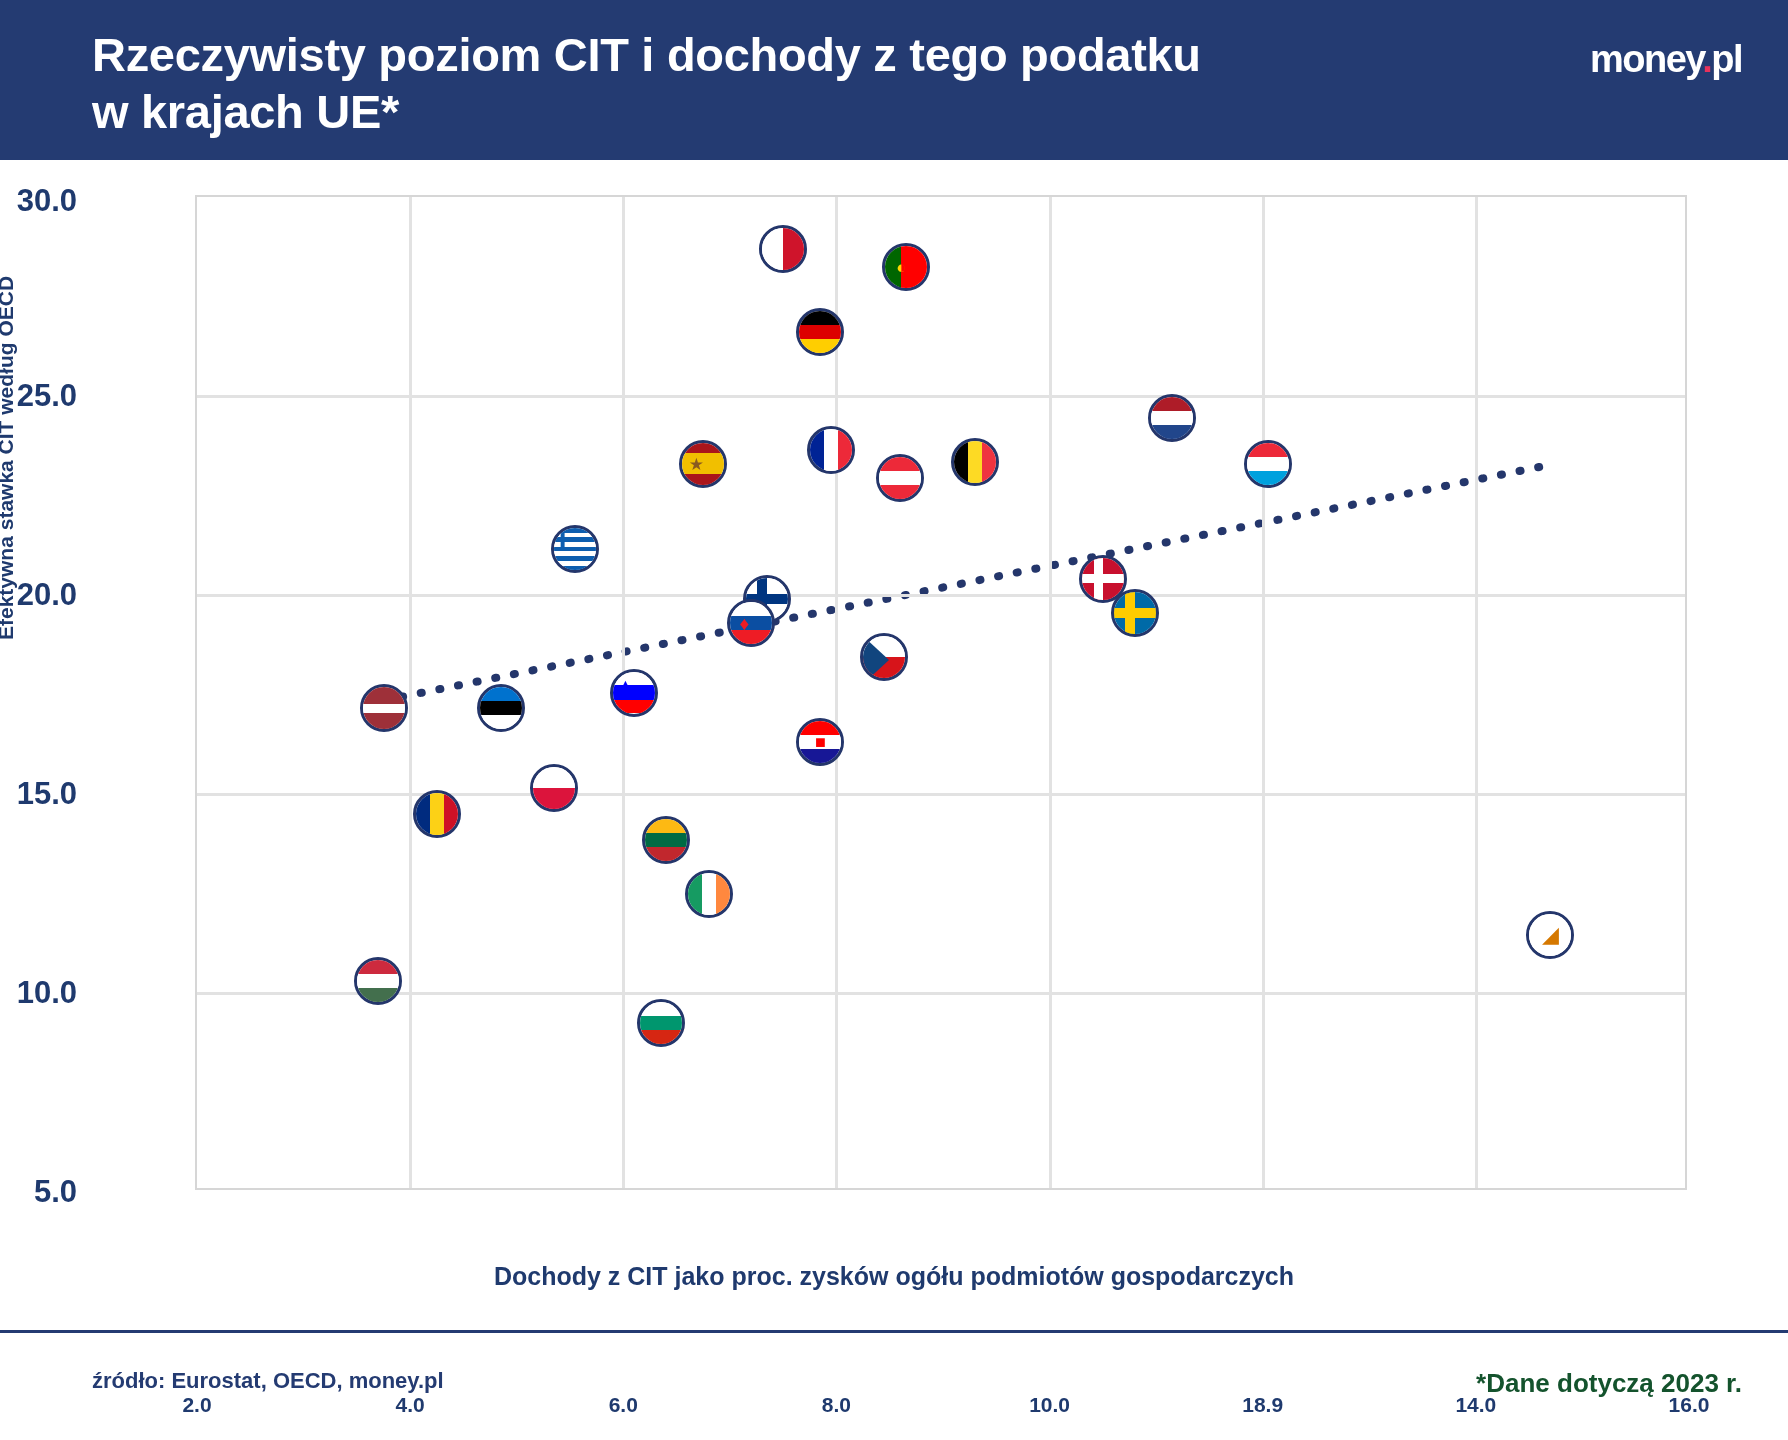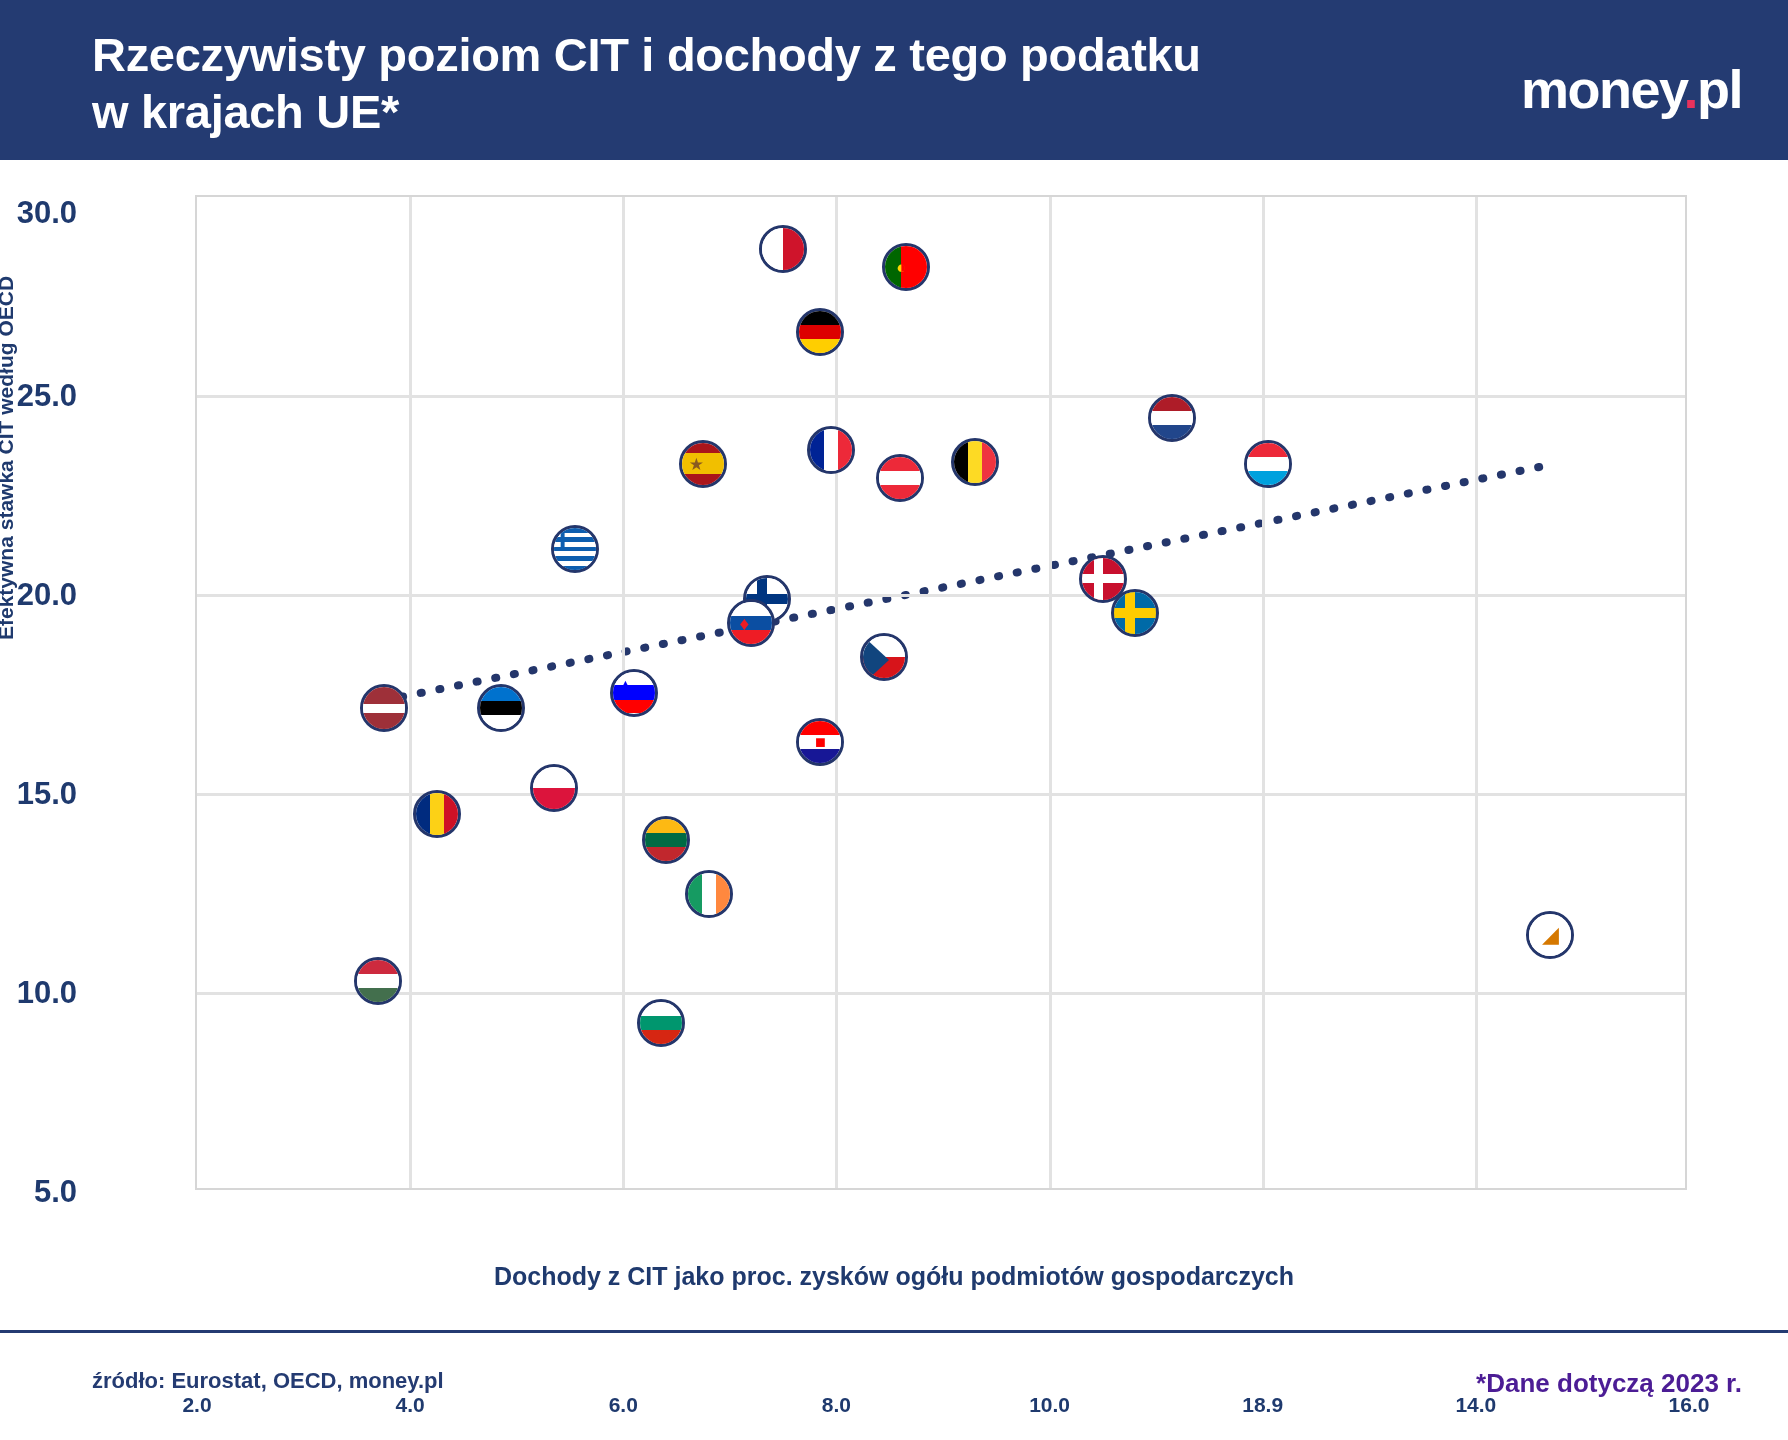--- a/index.html
+++ b/index.html
@@ -17,23 +17,22 @@
     background:#243b72;
   }
   .title{
     position:absolute;left:92px;top:26px;width:1280px;
     color:#ffffff;
     font-size:47px;font-weight:bold;line-height:1.22;
     letter-spacing:-0.3px;
   }
   .logo{
     position:absolute;right:46px;top:38px;
-    color:#ffffff;font-size:54px;font-weight:bold;
+    color:#ffffff;font-size:38px;font-weight:bold;
     letter-spacing:-1.5px;
-    margin-top:20px;
   }
   .logo .dot{color:#e8325c;}
 
   
   .plot-area{
     position:absolute;
     left:195px;top:195px;
     width:1492px;height:995px;
     border:2px solid #d6d6d6;
     box-sizing:border-box;
@@ -87,21 +86,21 @@
   
   .footer-rule{
     position:absolute;left:0;top:1330px;width:1788px;height:3px;background:#243b72;
   }
   .src{
     position:absolute;left:92px;top:1368px;
     color:#243b72;font-size:22px;font-weight:bold;
   }
   .note{
     position:absolute;right:46px;top:1368px;
-    color:#4c1d95;font-size:26px;font-weight:bold;
+    color:#14532d;font-size:26px;font-weight:bold;
   }
 </style>
 </head>
 <body>
 
 <div class="page">
 
   <div class="header">
     <div class="title">
       <div>Rzeczywisty poziom CIT i dochody z tego podatku</div>
@@ -118,21 +117,21 @@
       </svg>
   <div class="ytick" style="top: 995px;">5.0</div>
       <div class="gridline-h" style="top: 795px;"></div>
       <div class="ytick" style="top: 796px;">10.0</div>
       <div class="gridline-h" style="top: 596px;"></div>
       <div class="ytick" style="top: 597px;">15.0</div>
       <div class="gridline-h" style="top: 397px;"></div>
       <div class="ytick" style="top: 398px; margin-left: 32px;">20.0</div>
       <div class="gridline-h" style="top: 198px;"></div>
       <div class="ytick" style="top: 199px;">25.0</div>
-      <div class="ytick" style="top: 16px;">30.0</div>
+      <div class="ytick" style="top: 4px;">30.0</div>
       <div class="xtick" style="left: 0px;">2.0</div>
       <div class="gridline-v" style="left: 212.143px;"></div>
       <div class="xtick" style="left: 213.143px;">4.0</div>
       <div class="gridline-v" style="left: 425.286px;"></div>
       <div class="xtick" style="left: 426.286px;">6.0</div>
       <div class="gridline-v" style="left: 638.429px;"></div>
       <div class="xtick" style="left: 639.429px;">8.0</div>
       <div class="gridline-v" style="left: 851.571px;"></div>
       <div class="xtick" style="left: 852.571px;">10.0</div>
       <div class="gridline-v" style="left: 1064.71px;"></div>

